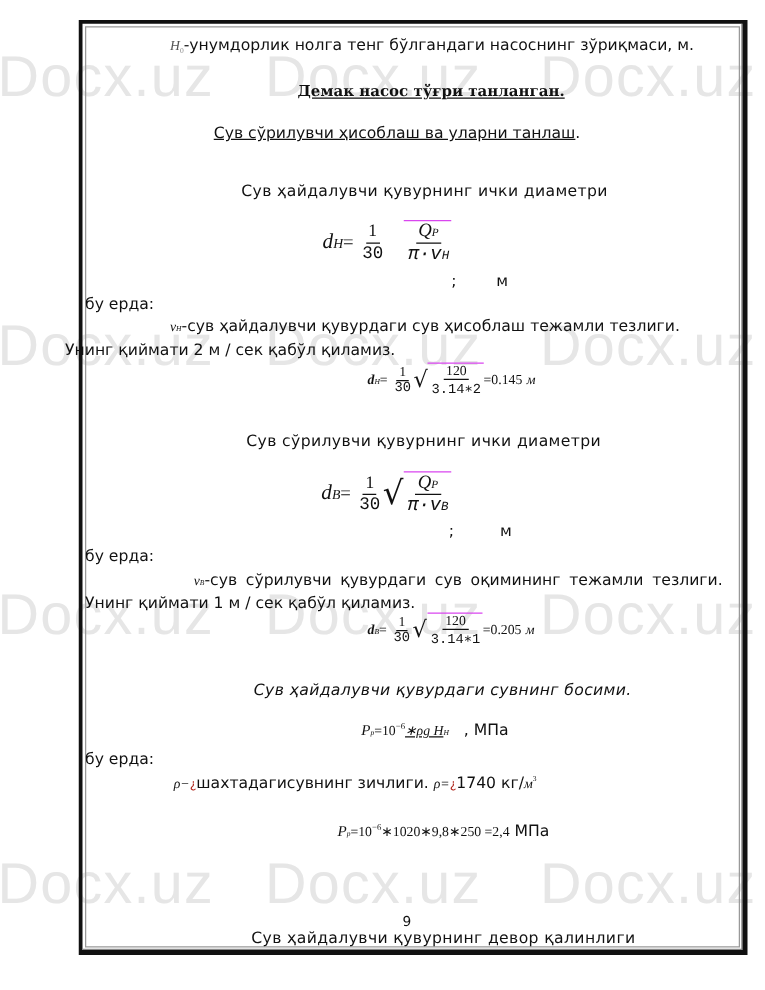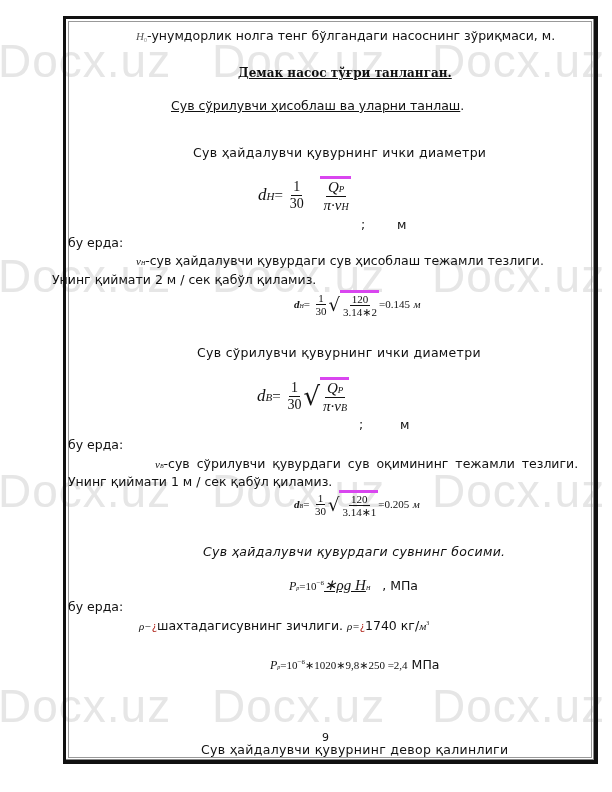--- a/index.html
+++ b/index.html
@@ -23,24 +23,24 @@
     position:absolute; left:2px; top:2px; right:2px; bottom:2px; border:1px solid #999;
   }
   .t { position:absolute; font-size:12.5px; white-space:nowrap; z-index:2; }
   .serif { font-family:"Liberation Serif", serif; font-style:italic; }
   .serifn { font-family:"Liberation Serif", serif; }
   .sub { font-size:8px; vertical-align:-2px; }
   .ul { text-decoration:underline; }
   .bold-serif { font-family:"DejaVu Serif", serif; font-weight:bold; font-size:12px; text-decoration:underline; }
   .frac { display:inline-flex; flex-direction:column; align-items:center; vertical-align:middle; }
   .frac .num { border-bottom:1px solid #111; padding:0 2px; }
-  .frac .den { padding:0 2px; }
+  .frac .den { padding:0 2px;font-family:Liberation Mono, monospace; }
   .red { color:#b0261c; }
   .sqrt {
-    display:inline-block; position:relative; border-top:3px solid #d946ef; padding-left:1px; vertical-align:middle;
+    display:inline-block; position:relative; border-top:1px solid #d946ef; padding-left:1px; vertical-align:middle;
   }
 </style>
 </head>
 <body>
 
 <div class="wm" style="left:-2px;top:34px;">Docx.uz</div>
 <div class="wm" style="left:212px;top:34px;">Docx.uz</div>
 <div class="wm" style="left:432px;top:34px;">Docx.uz</div>
 <div class="wm" style="left:-2px;top:249px;">Docx.uz</div>
 <div class="wm" style="left:212px;top:249px;">Docx.uz</div>
@@ -131,21 +131,21 @@
     </span><span style="font-size:18px;vertical-align:middle;">√</span><span class="sqrt"><span class="frac serifn">
         <span class="num">120</span>
         <span class="den">3.14∗1</span>
       </span></span><span class="serifn">=0.205</span>
   <span class="serif">м</span>
 </div>
 
 <div class="t" style="left:203px;top:544px;letter-spacing:0.3px;font-style:italic;">Сув ҳайдалувчи қувурдаги сувнинг босими.</div>
 
 <div class="t" style="left:289px;top:576px;">
-  <span class="serif" style="font-size:12px;">P</span><span class="serif" style="font-size:6px;">р</span><span class="serifn" style="font-size:11px;">=10</span><sup class="serifn" style="font-size:7px;">−6</sup><span class="serif" style="font-size:15px;text-decoration:underline;">∗ρg H</span><span class="serif" style="font-size:6px;">H</span>
+  <span class="serif" style="font-size:12px;">P</span><span class="serif" style="font-size:6px;">р</span><span class="serifn" style="font-size:11px;">=10</span><sup class="serifn" style="font-size:7px;">−6</sup><span class="serif" style="font-size:11px;text-decoration:underline;">∗ρg H</span><span class="serif" style="font-size:6px;">H</span>
   <span style="margin-left:8px;">,  МПа</span>
 </div>
 
 <div class="t" style="left:68px;top:599px;">бу ерда:</div>
 <div class="t" style="left:139px;top:618px;">
   <span class="serif" style="font-size:11px;">ρ−</span><span class="red" style="font-size:10px;">¿</span><span>шахтадагисувнинг зичлиги. </span><span class="serif" style="font-size:11px;">ρ=</span><span class="red" style="font-size:10px;">¿</span><span>1740 кг/</span><span class="serif" style="font-size:11px;">м</span><sup class="serifn" style="font-size:6px;">3</sup>
 </div>
 
 <div class="t" style="left:270px;top:657px;">
   <span class="serif" style="font-size:12px;">P</span><span class="serif" style="font-size:6px;">р</span><span class="serifn" style="font-size:11px;">=10</span><sup class="serifn" style="font-size:7px;">−6</sup><span class="serifn" style="font-size:11px;">∗1020∗9,8∗250 =2,4</span>

